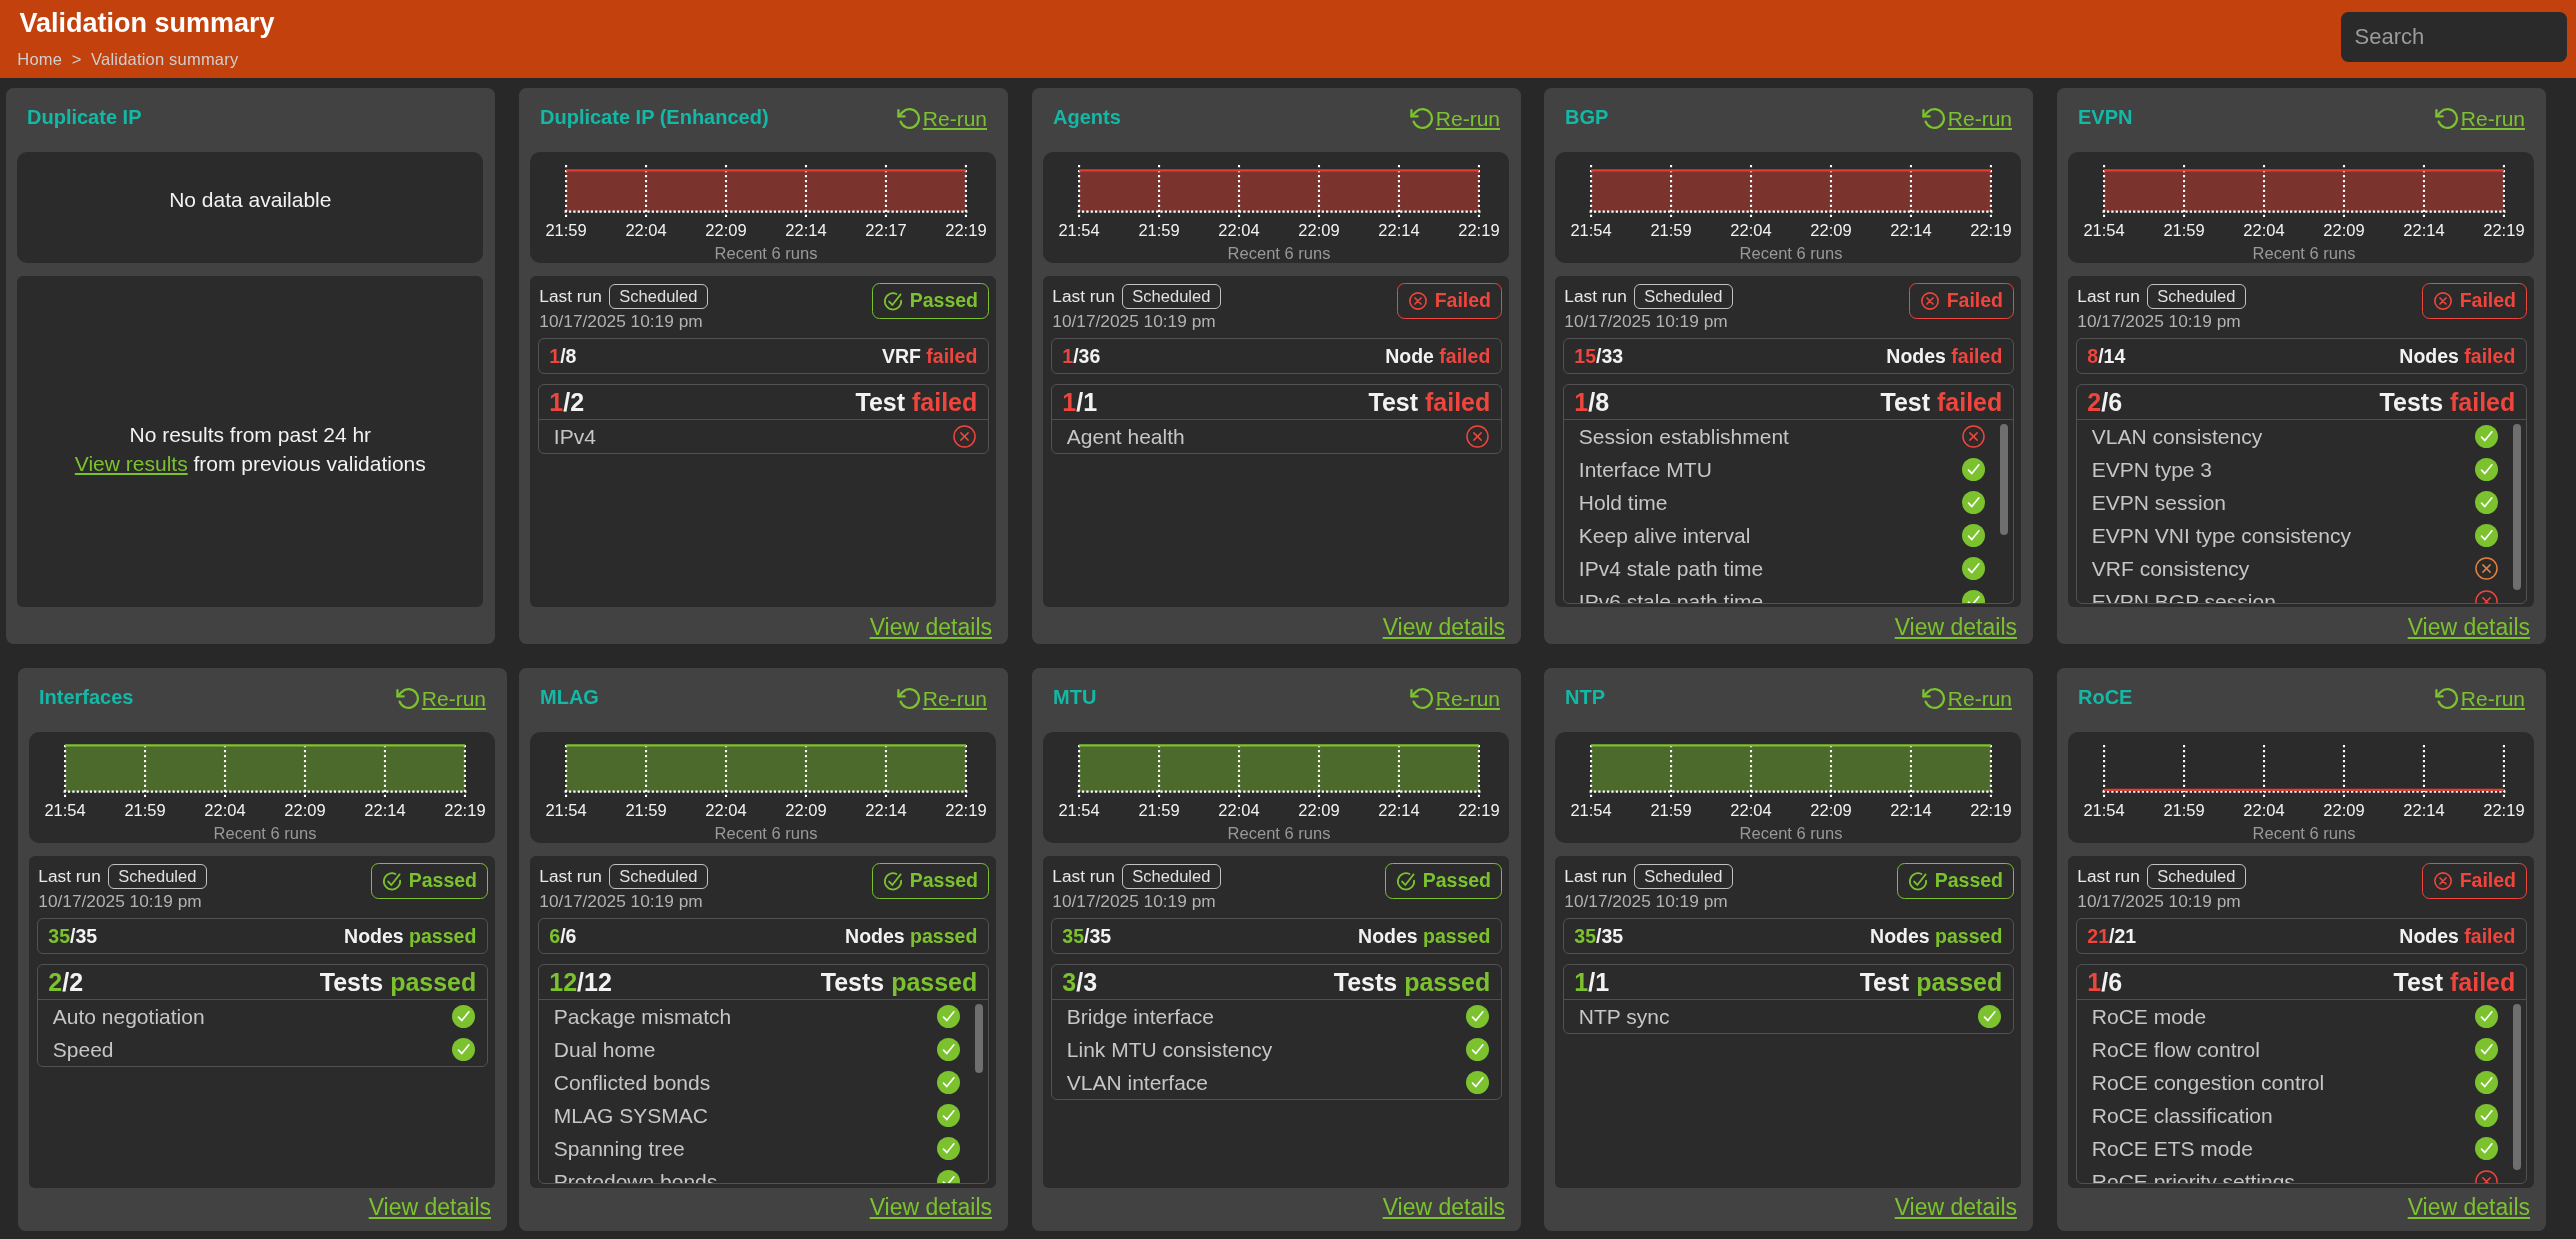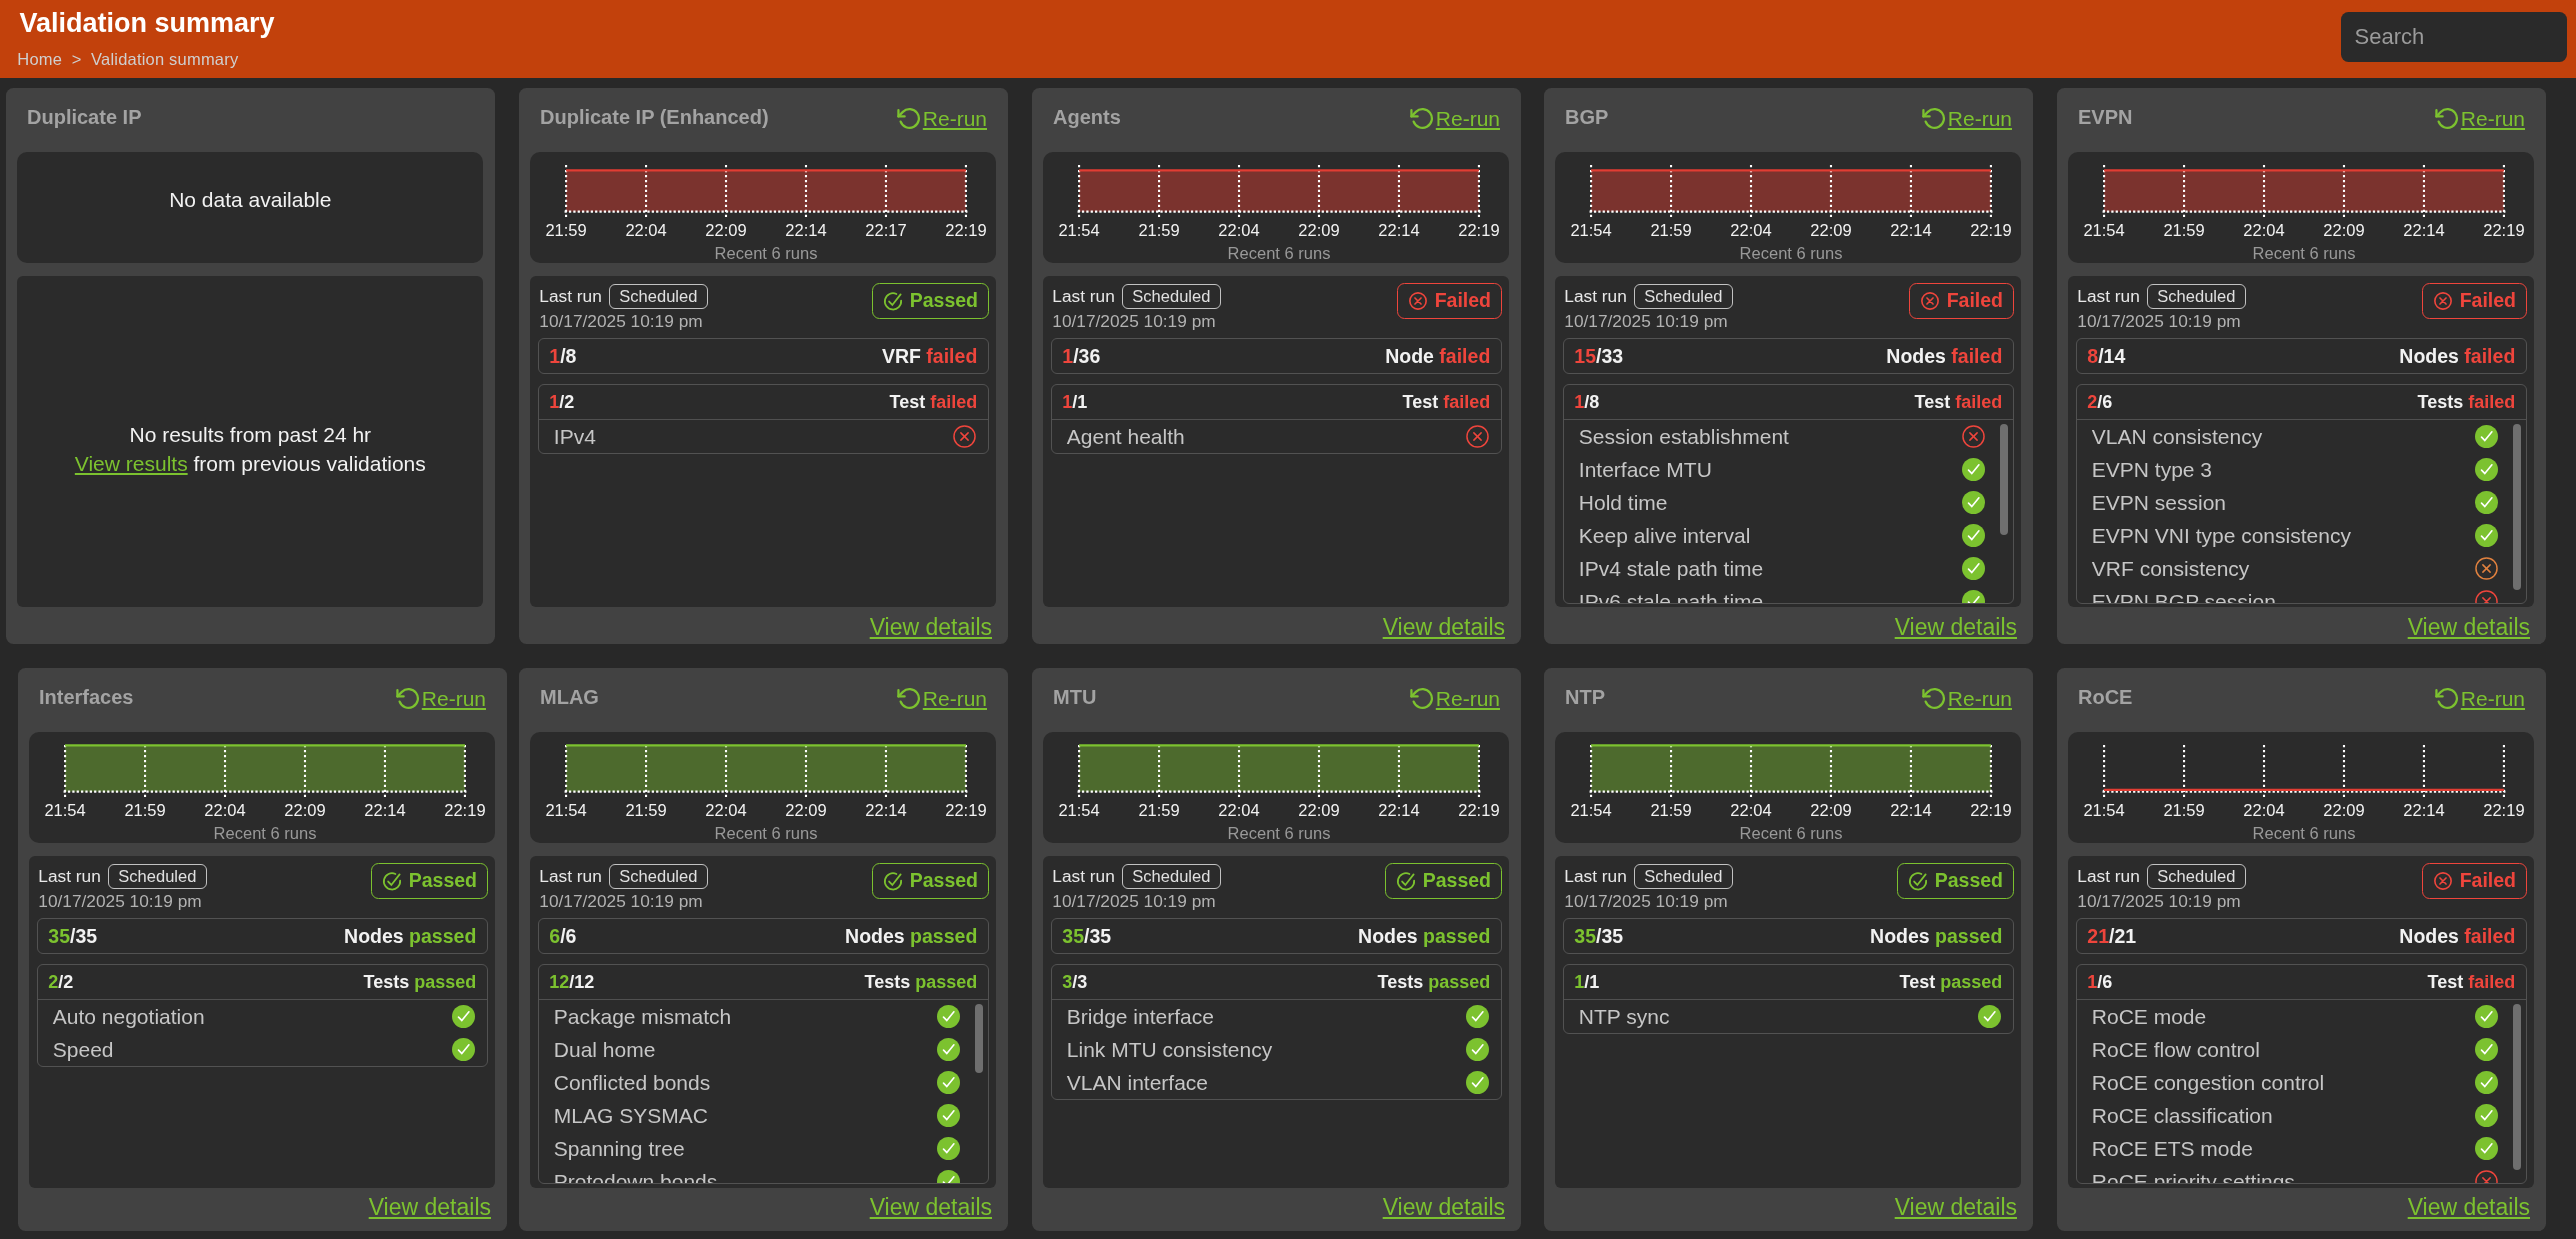--- a/index.html
+++ b/index.html
@@ -1,33 +1,33 @@
 <!DOCTYPE html>
 <html style="font-size:12px"><head><meta charset="utf-8"><style>
 *{margin:0;padding:0;box-sizing:border-box}
 html,body{width:2576px;height:1239px;background:#282828;font-family:"Liberation Sans",sans-serif;overflow:hidden}
 .hdr{position:absolute;left:0;top:0;width:2576px;height:78px;background:#c2410c}
 .htitle{position:absolute;left:19.5px;top:8.3px;font-size:27px;font-weight:bold;color:#fff}
 .crumb{position:absolute;left:17.3px;top:50px;font-size:16.5px;letter-spacing:0.2px;color:#cfcfcf}
 .search{position:absolute;left:2341px;top:12px;width:226px;height:50px;background:#2a2a2a;border-radius:7.5px;color:#9b9b9b;font-size:22px;line-height:50px;padding-left:13.5px}
 .card{position:absolute;width:489px;background:#424242;border-radius:7.5px}
-.ct{position:absolute;left:21px;top:18px;font-size:20px;font-weight:600;color:#a3a3a3}
+.ct{position:absolute;left:21px;top:18px;font-size:20px;font-weight:600;color:#14b8a6}
 .rerun{position:absolute;right:21px;top:18px;display:flex;align-items:center;gap:1px}
 .rerun a{color:#7cc22f;font-size:21px;text-decoration:underline;text-underline-offset:2.3px;text-decoration-thickness:1.9px}
 .cbox{position:absolute;left:11.3px;top:64px;width:466px;height:111px;background:#2b2b2b;border-radius:10px}
 .sbox{position:absolute;left:11.3px;top:188px;width:466px;height:331px;background:#2b2b2b;border-radius:6px}
 .lastrun{position:absolute;left:9px;top:7.5px;display:flex;align-items:center;gap:6.8px;color:#e8e8e8;font-size:17.3px}
 .chip{border:1.5px solid #c2c2c2;border-radius:6px;height:25px;line-height:22px;padding:0 9.8px;color:#e0e0e0;font-size:16.5px}
 .date{position:absolute;left:9px;top:35px;color:#b2b2b2;font-size:17.3px}
 .badge{position:absolute;right:7.5px;top:6.8px;height:36px;border-radius:7.5px;display:flex;align-items:center;gap:6.8px;padding:0 9.8px;font-size:19.5px;font-weight:bold}
 .bp{border:1.5px solid #7cc22f;color:#7cc22f}
 .bf{border:1.5px solid #ee453c;color:#ee453c}
 .nrow{position:absolute;left:7.5px;top:62px;width:451px;height:36px;border:1.5px solid #525252;border-radius:6px;display:flex;align-items:center;justify-content:space-between;padding:0 10.5px;font-size:19.5px;font-weight:bold;color:#f2f2f2}
 .tbox{position:absolute;left:7.5px;top:108px;width:451px;border:1.5px solid #525252;border-radius:6px}
-.thead{height:35px;display:flex;align-items:center;justify-content:space-between;padding:0 10.5px;font-size:18px;font-weight:bold;color:#f2f2f2;border-bottom:1.5px solid #505050}
+.thead{height:35px;display:flex;align-items:center;justify-content:space-between;padding:0 10.5px;font-size:25px;font-weight:bold;color:#f2f2f2;border-bottom:1.5px solid #505050}
 .tlist{max-height:183px;overflow:hidden}
 .tscroll{height:183px;overflow:hidden}
 .thumb{position:absolute;right:4.5px;top:39px;width:8.3px;background:#6f6f6f;border-radius:4.5px}
 .trow{height:33px;display:flex;align-items:center;justify-content:space-between;padding:0 12px 0 15px}
 .trow.sc{padding-right:28px}
 .trow span{font-size:21px;color:#c6c6c6}
 .vd{position:absolute;right:16px;top:526px;font-size:23px;color:#7cc22f;text-decoration:underline;text-underline-offset:1.5px;text-decoration-thickness:2.3px}
 .rd{color:#ee453c}.gr{color:#7cc22f}
 .clbl{font-size:22px;fill:#f2f2f2;text-anchor:middle}
 .crec{font-size:22px;fill:#999;text-anchor:middle}

